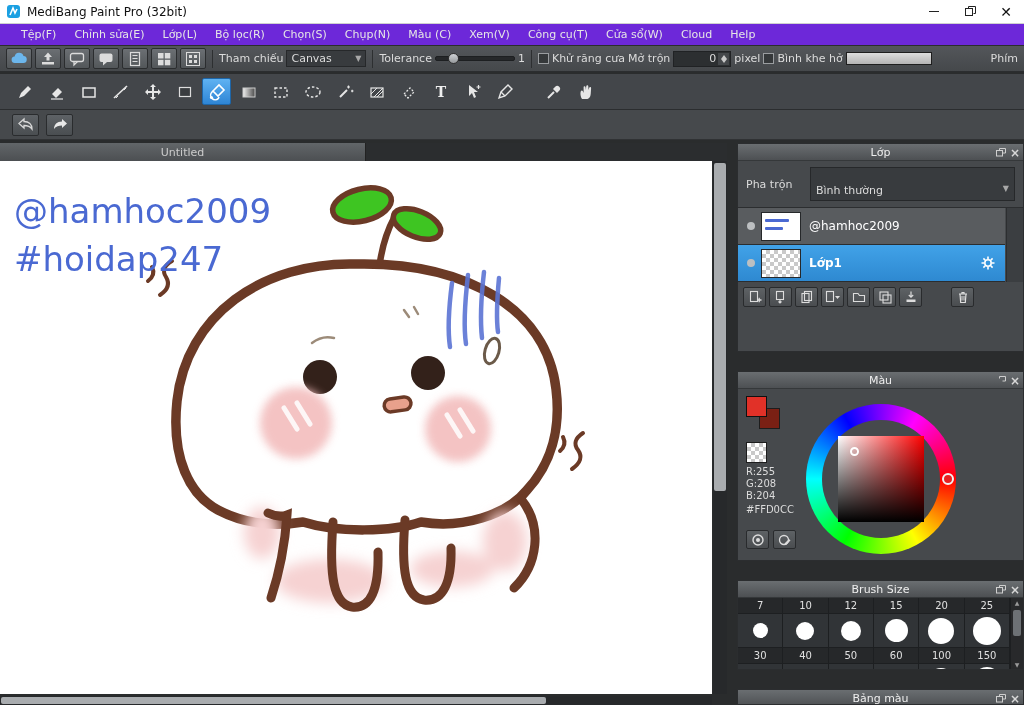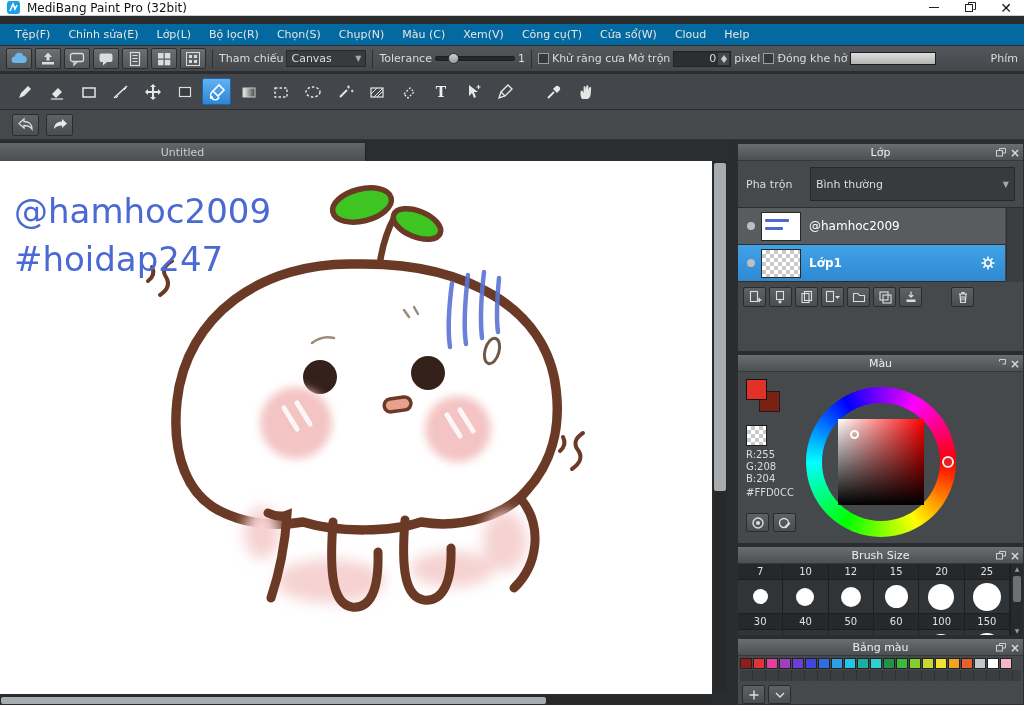--- a/index.html
+++ b/index.html
@@ -1,29 +1,29 @@
 <!DOCTYPE html>
 <html><head>
 <meta charset="utf-8">
 <style>
   *{box-sizing:border-box;margin:0;padding:0}
   html,body{width:1024px;height:705px;overflow:hidden}
   body{font-family:"DejaVu Sans","Liberation Sans",sans-serif;background:#2a2c2d;position:relative;font-size:11px;color:#e2e2e2}
 
   
-  .titlebar{position:absolute;top:0;left:0;right:0;height:16px;background:#ffffff;display:flex;align-items:center;border-bottom:1px solid #d0d0d0}
+  .titlebar{position:absolute;top:0;left:0;right:0;height:24px;background:#ffffff;display:flex;align-items:center;border-bottom:1px solid #d0d0d0}
   .app-icon{margin-left:6px;display:flex}
   .title-text{margin-left:6px;font-size:12px;color:#111}
   .win-controls{margin-left:auto;display:flex;height:100%}
   .win-btn{width:36px;height:100%;display:flex;align-items:center;justify-content:center;color:#222}
   .min-glyph{width:10px;height:1.5px;background:#222}
   .close-glyph{font-size:14px;line-height:1;color:#111}
 
   
-  .menubar{position:absolute;top:24px;left:0;right:0;height:22px;background:#0369a1;border-bottom:1px solid #2b2d2f;display:flex;align-items:center;padding-left:6px}
+  .menubar{position:absolute;top:24px;left:0;right:0;height:22px;background:#6d28d9;border-bottom:1px solid #2b2d2f;display:flex;align-items:center;padding-left:12px}
   .menu-item{padding:0 9px;height:100%;display:flex;align-items:center;color:#e6e6e6;font-size:11px;white-space:nowrap}
 
   
   .toolbar{position:absolute;top:46px;left:0;right:0;height:26px;background:linear-gradient(#53565a,#45484b);border-bottom:1px solid #2b2d2f;display:flex;align-items:center;padding:0 6px;gap:3px}
   .tb-btn{width:26px;height:21px;background:linear-gradient(#6b6f73,#53575a);border:1px solid #2b2d2f;border-radius:2px;display:flex;align-items:center;justify-content:center;flex:none}
   .tb-sep{width:1px;height:18px;background:#2d2f31;margin:0 3px;flex:none}
   .tb-label{color:#dcdcdc;white-space:nowrap;flex:none}
   .tb-select{width:80px;height:17px;background:#383b3e;border:1px solid #26282a;display:flex;align-items:center;justify-content:space-between;padding:0 4px;color:#dcdcdc;flex:none}
   .caret{font-size:8px;color:#a8a8a8}
   .tb-slider{width:80px;height:5px;background:#26282a;border:1px solid #1d1f21;border-radius:2px;position:relative;flex:none}
@@ -51,35 +51,35 @@
   .workspace{position:absolute;top:140px;left:0;width:1024px;height:479px;background:#2a2c2d}
   .tabbar{position:absolute;top:3px;left:0;width:727px;height:18px;background:#2b2d2f}
   .tab{position:absolute;left:0;top:0;width:366px;height:18px;background:linear-gradient(#626669,#4c4f52);border-right:1px solid #222;color:#cccccc;display:flex;align-items:center;justify-content:center}
   .canvas{position:absolute;top:21px;left:0;width:712px;height:533px;background:#ffffff;overflow:hidden}
   .vscroll{position:absolute;left:713px;top:21px;width:14px;height:533px;background:#27292b}
   .vscroll .thumb{position:absolute;left:1px;right:1px;top:2px;height:328px;background:#a9acaf;border-radius:2px}
   .hscroll{position:absolute;left:0;top:556px;width:712px;height:9px;background:#27292b}
   .hscroll .thumb{position:absolute;top:1px;bottom:1px;left:1px;width:545px;background:#a9acaf;border-radius:2px}
 
   
-  .right-panel{position:absolute;left:737px;top:3px;width:287px;height:562px;display:flex;flex-direction:column;gap:2px}
+  .right-panel{position:absolute;left:737px;top:3px;width:287px;height:562px;display:flex;flex-direction:column;gap:19px}
   .panel{background:#46494c;border:1px solid #2b2d2f;position:relative;overflow:hidden}
   .p-head{height:17px;background:linear-gradient(#6a6e71,#4d5053);border-bottom:1px solid #35383a;position:relative;display:flex;align-items:center;justify-content:center;flex:none}
   .p-title{font-size:11px;color:#eeeeee}
   .p-icons{position:absolute;right:3px;top:0;height:17px;display:flex;align-items:center;gap:4px}
   .p-close{color:#d8d8d8;font-weight:bold;font-size:12px;line-height:1}
 
   
   .layer-panel{height:209px}
   .lp-row{display:flex;align-items:center;padding:0 8px;margin-top:6px;gap:6px}
   .lp-label{width:58px;color:#dcdcdc;flex:none}
   .op-slider{flex:1;height:13px;background:#2e3133;border:1px solid #232527;position:relative}
   .op-fill{position:absolute;top:1px;left:1px;bottom:1px;width:99%;background:linear-gradient(#bcd5eb,#83aad2)}
   .op-value{width:38px;text-align:right;color:#dcdcdc;flex:none}
-  .blend-select{flex:1;height:17px;background:#383b3e;border:1px solid #26282a;display:flex;align-items:center;justify-content:space-between;padding:16px 5px;color:#dcdcdc}
+  .blend-select{flex:1;height:17px;background:#383b3e;border:1px solid #26282a;display:flex;align-items:flex-start;justify-content:space-between;padding:16px 5px;color:#dcdcdc}
   .lp-checks{display:flex;align-items:center;padding:0 8px;margin-top:7px;gap:5px}
   .lp-checks .sep{width:1px;height:13px;background:#5d6063;margin:0 3px}
   .cb-label{color:#dcdcdc;white-space:nowrap}
   .layer-list{margin-top:6px;border-top:1px solid #2c2e30;position:relative;padding-right:18px}
   .list-gutter{position:absolute;right:0;top:0;bottom:0;width:17px;background:#3b3e41;border-left:1px solid #2c2e30}
   .layer-row{height:37px;display:flex;align-items:center;background:#595c5f;border-bottom:1px solid #2b2d2f;padding-left:3px;position:relative}
   .layer-row.selected{background:linear-gradient(#41a2e8,#2e89d1)}
   .vis-dot{width:8px;height:8px;border-radius:50%;background:#bcbfc1;margin:0 6px;flex:none}
   .layer-thumb{width:40px;height:29px;background:#fff;border:1px solid #26282a;position:relative;overflow:hidden;flex:none}
   .thumb-line{position:absolute;height:3px;background:#4a69d2;border-radius:1px}
@@ -244,21 +244,21 @@
   <span class="tb-label">Mở trộn</span>
   <div class="spin">
     <span>0</span>
     <span class="arrows">
         <i class="up"></i>
         <i class="down"></i>
       </span>
   </div>
   <span class="tb-label">pixel</span>
   <span class="cb"></span>
-  <span class="tb-label">Đóng khe hở</span>
+  <span class="tb-label">Bình khe hở</span>
   <span class="gap-bar"></span>
   <span class="tb-label push-right">Phím</span>
 </div>
 
 <div class="toolsbar">
   <div class="tool-btn" title="Brush">
       <svg width="20" height="20">
         <path d="M4 16 L6 11 L13 4 L16 7 L9 14 Z" fill="#e6e6e6"></path>
       </svg>
     </div>

